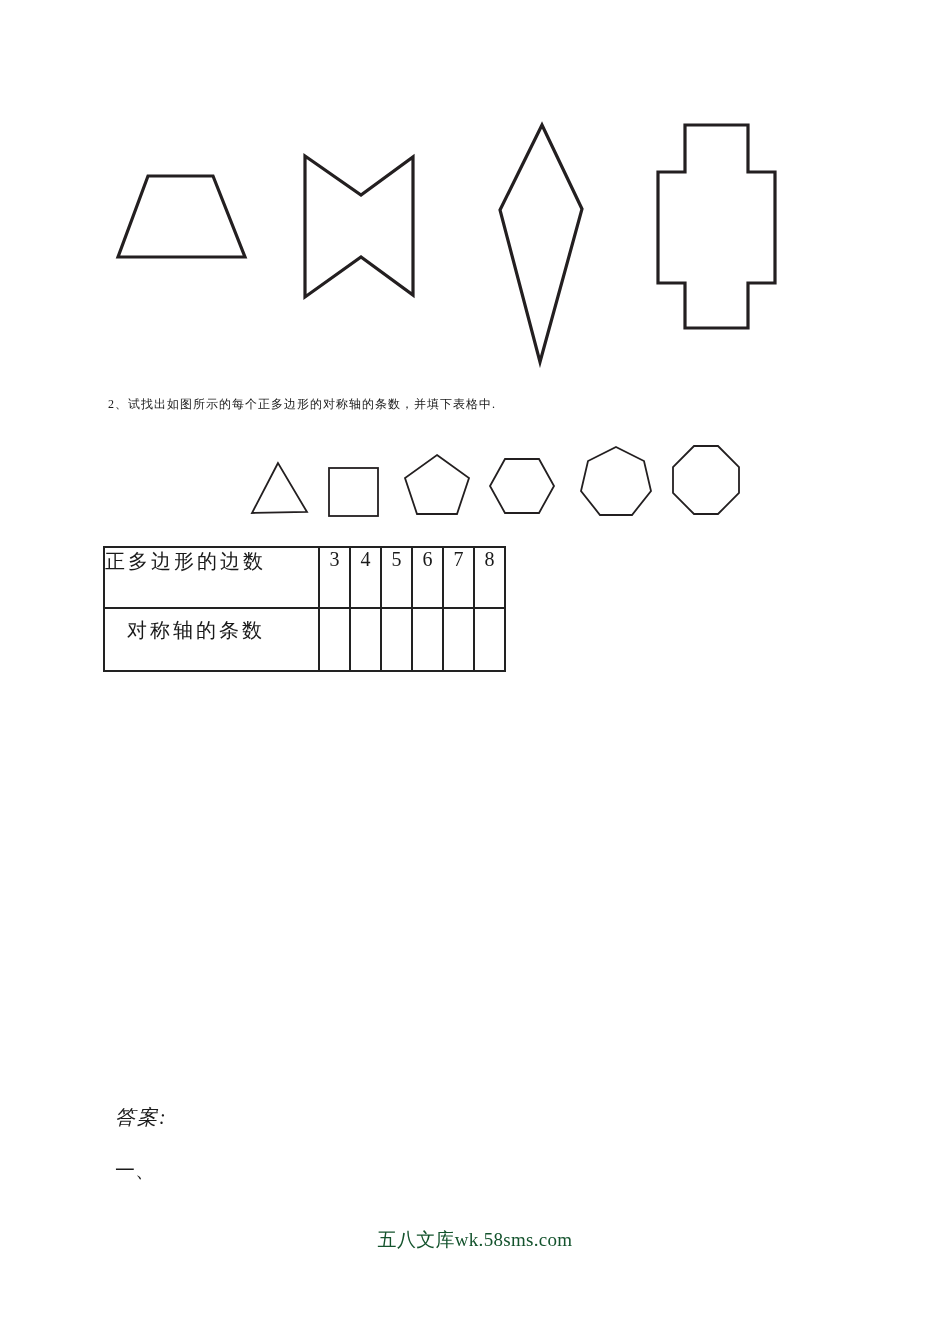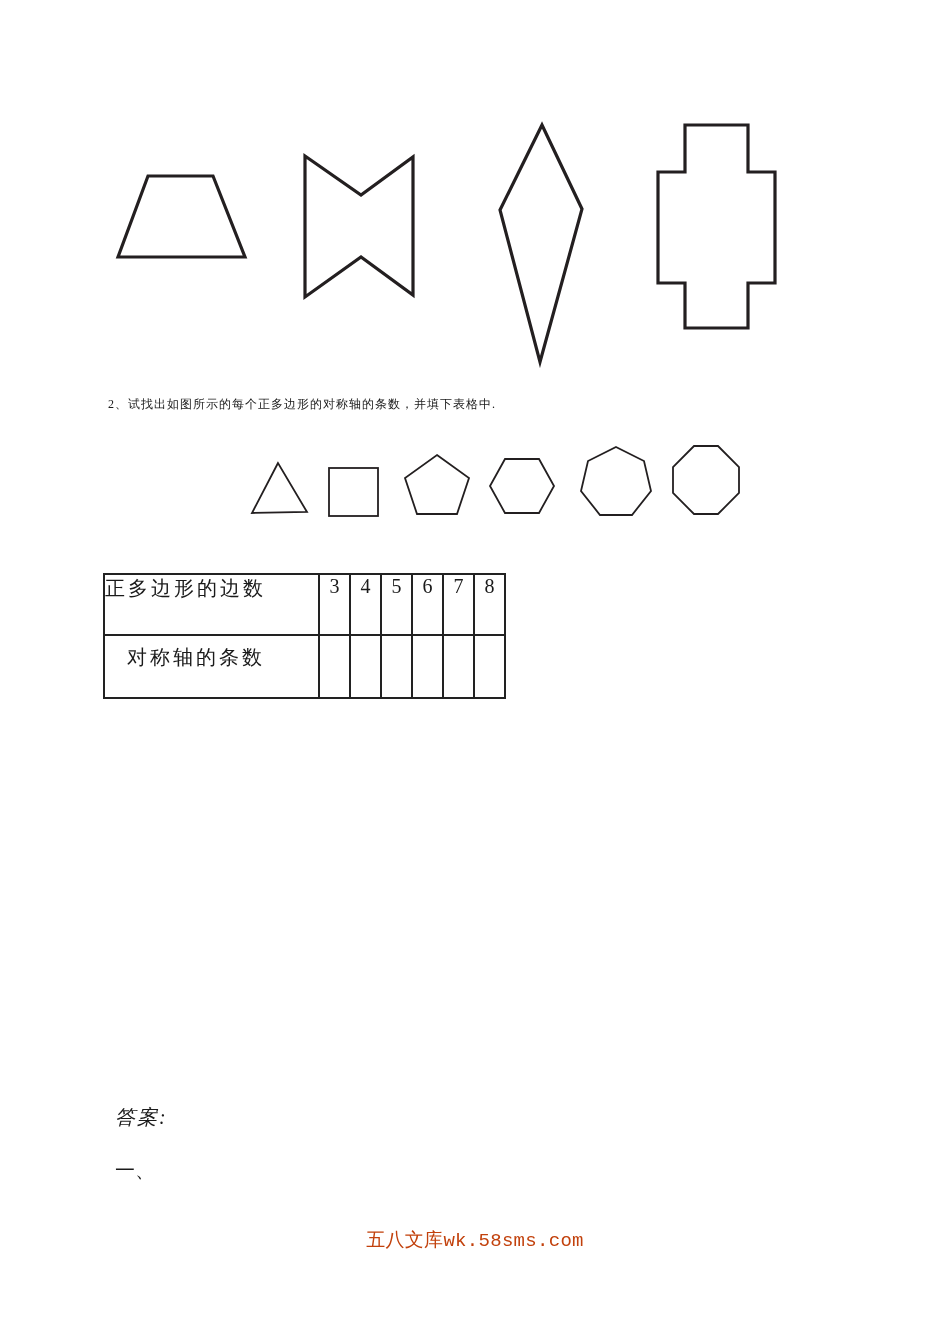--- a/index.html
+++ b/index.html
@@ -15,21 +15,21 @@
   svg.shape polygon, svg.shape rect { fill:none; stroke:#231f20; }
   .top-shape polygon { stroke-width:3.2; stroke-linejoin:miter; }
   .poly-shape polygon, .poly-shape rect { stroke:#3a3a3a; stroke-width:1.8; }
 
   .question {
     position:absolute; left:108px; top:396px;
     font-size:12px; letter-spacing:1px; white-space:nowrap;
   }
 
   table.sym-table {
-    position:absolute; left:103px; top:573px;
+    position:absolute; left:103px; top:546px;
     border-collapse:collapse; table-layout:fixed;font-family:Liberation Serif, serif;
   }
   table.sym-table td {
     border:2px solid #222222;
     vertical-align:top;
     font-size:20px;
     padding:0;
     background:#ffffff;
   }
   tr.row-1 { height:61px; }
@@ -42,22 +42,22 @@
     position:absolute; left:115px; top:1104px;
     font-size:20px; letter-spacing:2px;font-style:italic;
   }
   .answers-item {
     position:absolute; left:115px; top:1157px;
     font-size:20px;
   }
   .footer {
     position:absolute; left:0; top:1227px; width:950px;
     text-align:center;
-    font-family:Liberation Mono, monospace;
-    font-size:19px; color:#c2410c; letter-spacing:0.3px;
+    font-family:Liberation Serif, serif;
+    font-size:19px; color:#14532d; letter-spacing:0.3px;
   }
 </style>
 </head>
 <body>
 
 <div class="page">
 
   <svg class="shape top-shape" style="left:110px; top:168px;" width="142" height="96" viewBox="0 0 142 96">
     <polygon points="38,8 103,8 135,89 8,89"></polygon>
   </svg>

